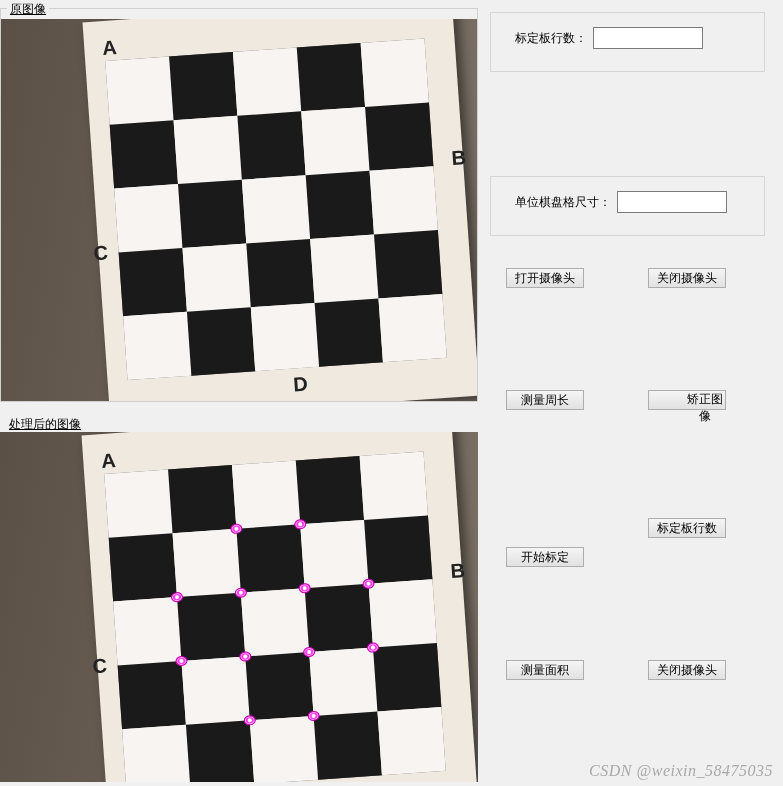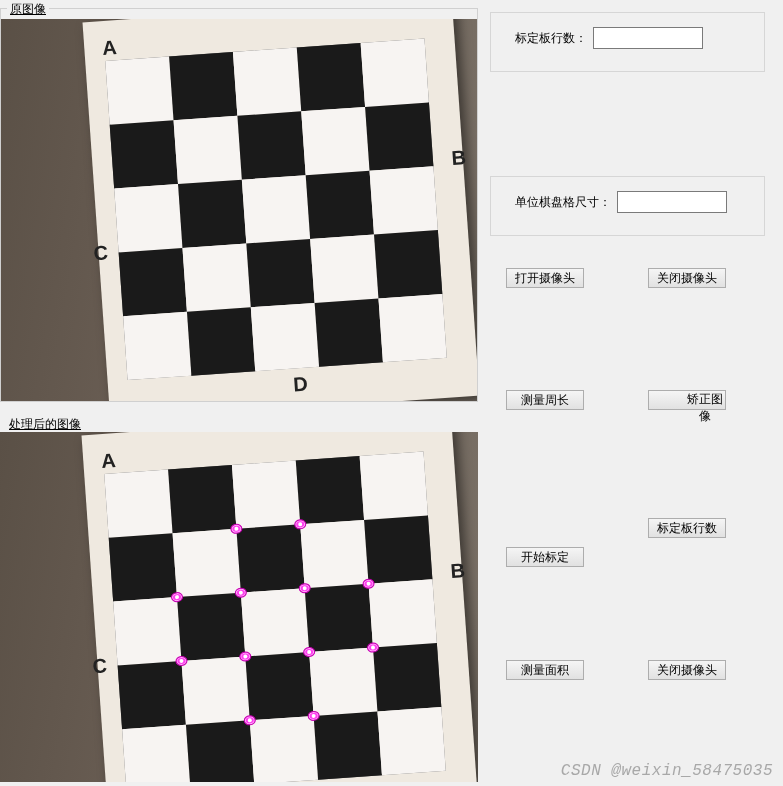--- a/index.html
+++ b/index.html
@@ -92,21 +92,21 @@
       border:1px solid #adadad;
       background: linear-gradient(#f5f5f5,#e1e1e1);
       font-size:12px; color:#000;
       cursor:pointer;
       font-family: inherit;
     }
     .watermark{
       position:absolute; right:10px; bottom:6px;
       color: rgba(120,120,120,0.6);
       font-size:16px; font-style:italic;
-      font-family: Liberation Mono, monospace;
+      font-family: Liberation Serif, serif;
       letter-spacing: 0.5px;
     }
   </style>
 </head>
 <body>
 
 <div class="panel image-panel-1">
   <div class="panel-label">原图像</div>
   <div class="img-container">
     <div class="checker-scene">

